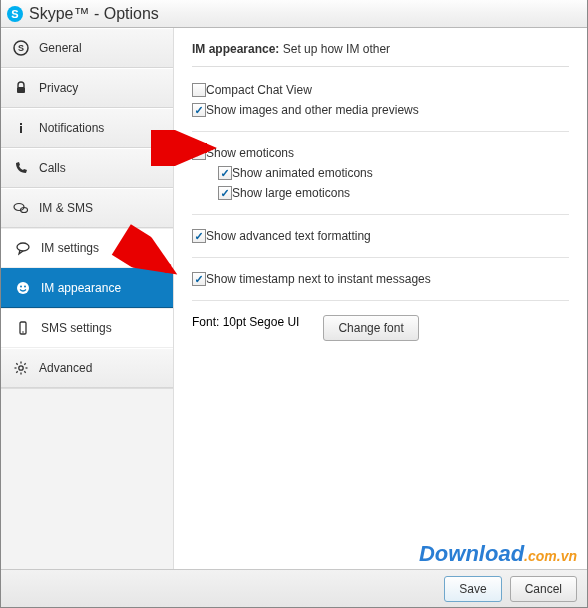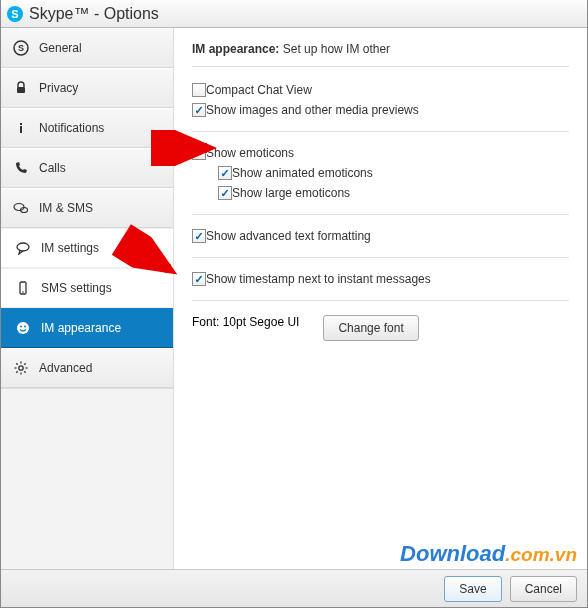--- a/index.html
+++ b/index.html
@@ -123,21 +123,21 @@
   .watermark {
     position:absolute;
     right:10px; bottom:40px;
     font-family: Arial, sans-serif;
     font-style: italic;
     font-weight:bold;
     font-size:22px;
     pointer-events:none;
   }
   .watermark .d { color:#2a7ed4; }
-  .watermark .rest { color:#f29b1e; font-size:19px; font-style:italic;}
+  .watermark .rest { color:#f29b1e; font-size:14px; font-style:italic;}
   .arrow {
     position:absolute;
     pointer-events:none;
   }
   .arrow.a1 { left:150px; top:130px; }
   .arrow.a2 { left:115px; top:240px; transform: rotate(32deg); }
 </style>
 </head>
 <body>
 
@@ -202,40 +202,40 @@
     <div class="side-item sub">
       <span class="side-icon">
         <svg viewBox="0 0 16 16">
             <ellipse cx="8" cy="7" rx="6" ry="4" fill="none" stroke="#333" stroke-width="1.3"></ellipse>
             <path d="M5 10 L4 14 L8 11" fill="none" stroke="#333" stroke-width="1.3"></path>
           </svg>
       </span>
       <span>IM settings</span>
     </div>
 
-    <div class="side-item sub">
-      <span class="side-icon">
-        <svg viewBox="0 0 16 16">
-            <rect x="5" y="2" width="6" height="12" rx="1.2" fill="none" stroke="#333" stroke-width="1.3"></rect>
-            <circle cx="8" cy="12" r="0.8" fill="#333"></circle>
-          </svg>
-      </span>
-      <span>SMS settings</span>
-    </div>
-
     <div class="side-item sub selected">
       <span class="side-icon">
         <svg viewBox="0 0 16 16">
             <circle cx="8" cy="8" r="6" fill="#fff"></circle>
             <circle cx="6" cy="6.5" r="1" fill="#0f7dc2"></circle>
             <circle cx="10" cy="6.5" r="1" fill="#0f7dc2"></circle>
             <path d="M5 9.5 q3 3 6 0" fill="none" stroke="#0f7dc2" stroke-width="1.3"></path>
           </svg>
       </span>
       <span>IM appearance</span>
+    </div>
+
+    <div class="side-item sub">
+      <span class="side-icon">
+        <svg viewBox="0 0 16 16">
+            <rect x="5" y="2" width="6" height="12" rx="1.2" fill="none" stroke="#333" stroke-width="1.3"></rect>
+            <circle cx="8" cy="12" r="0.8" fill="#333"></circle>
+          </svg>
+      </span>
+      <span>SMS settings</span>
     </div>
 
     <div class="side-item">
       <span class="side-icon">
         <svg viewBox="0 0 16 16">
             <circle cx="8" cy="8" r="2.2" fill="none" stroke="#333" stroke-width="1.3"></circle>
             <g stroke="#333" stroke-width="1.3">
               <line x1="8" y1="1.5" x2="8" y2="3.5"></line>
               <line x1="8" y1="12.5" x2="8" y2="14.5"></line>
               <line x1="1.5" y1="8" x2="3.5" y2="8"></line>

